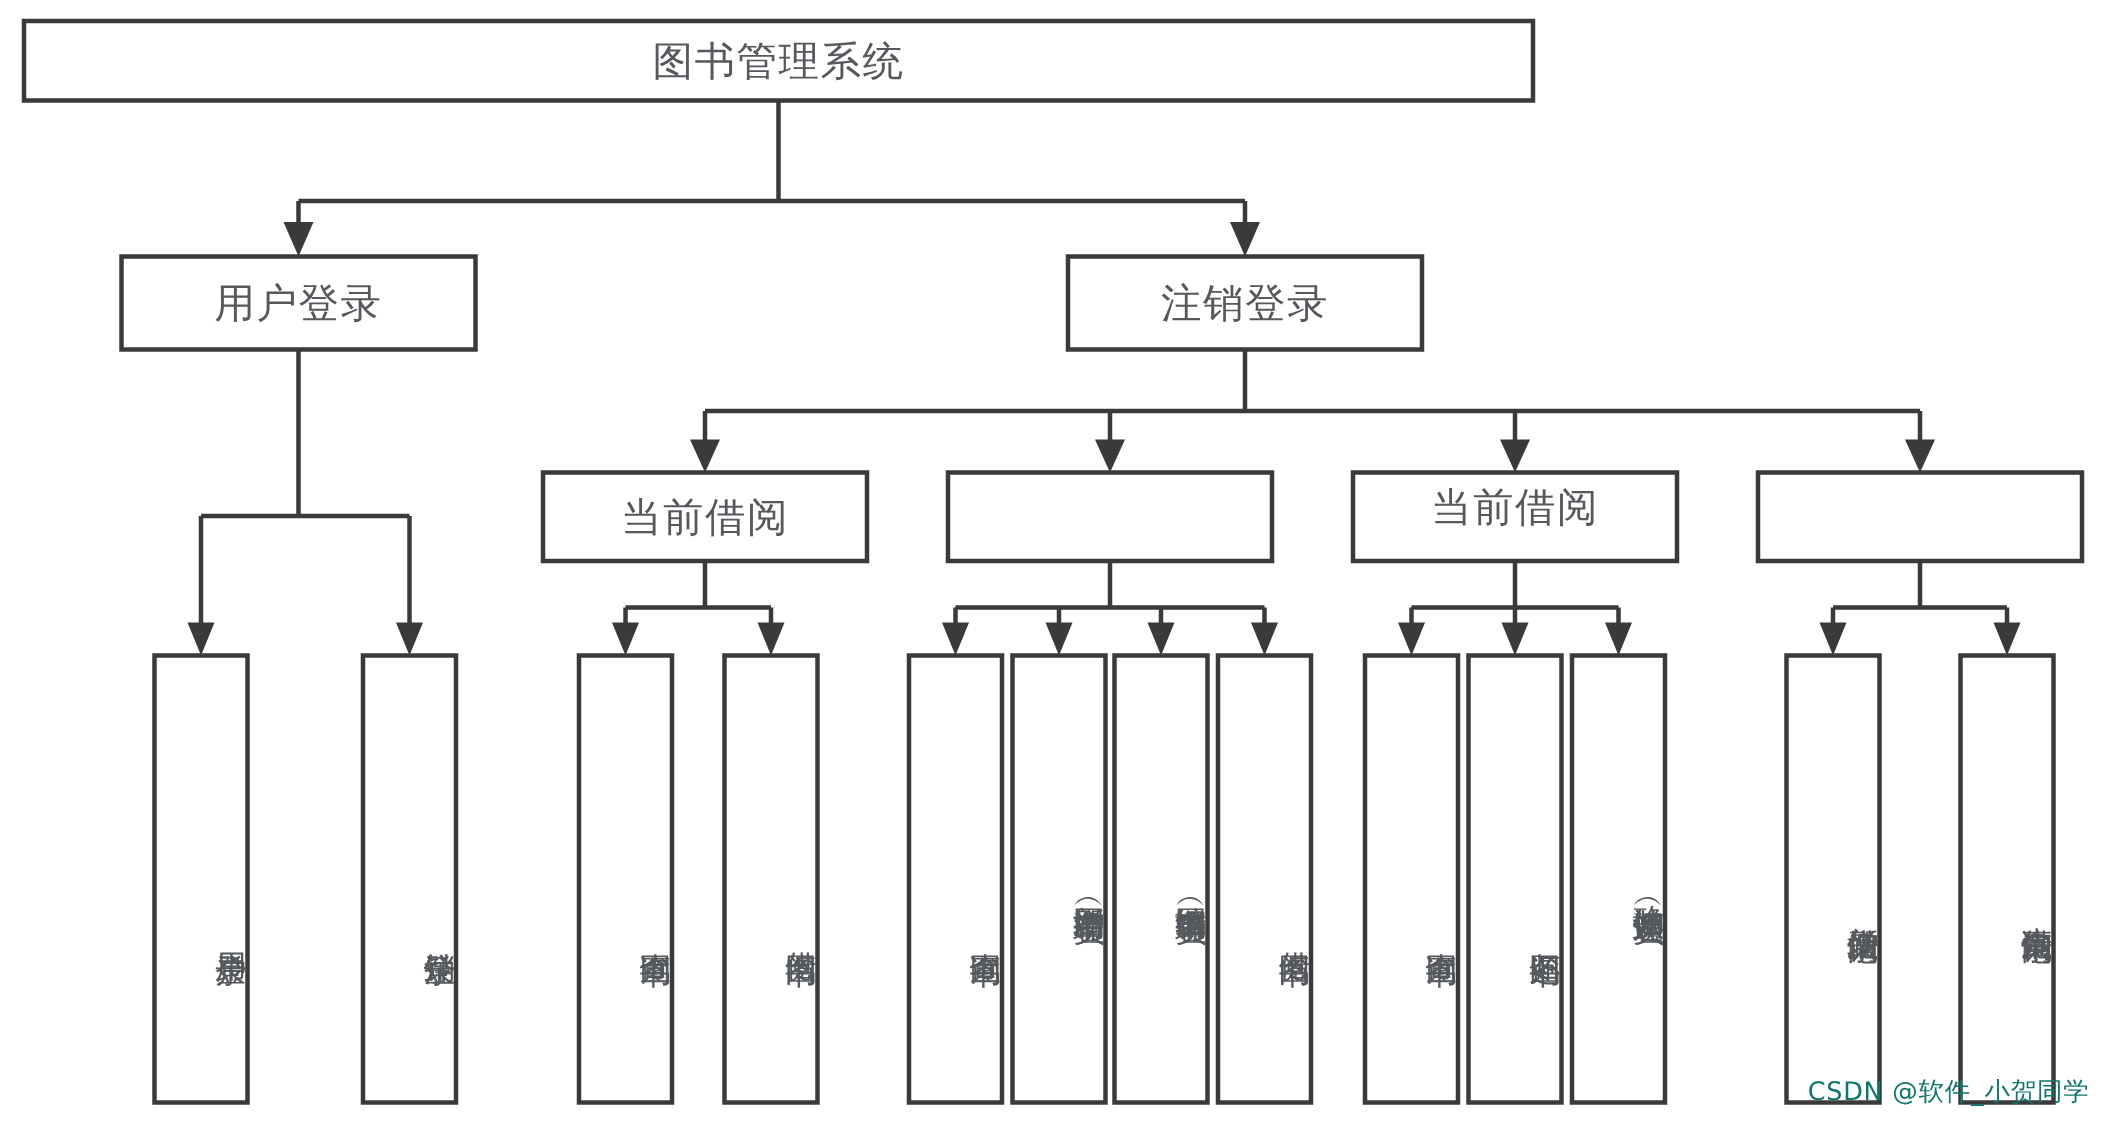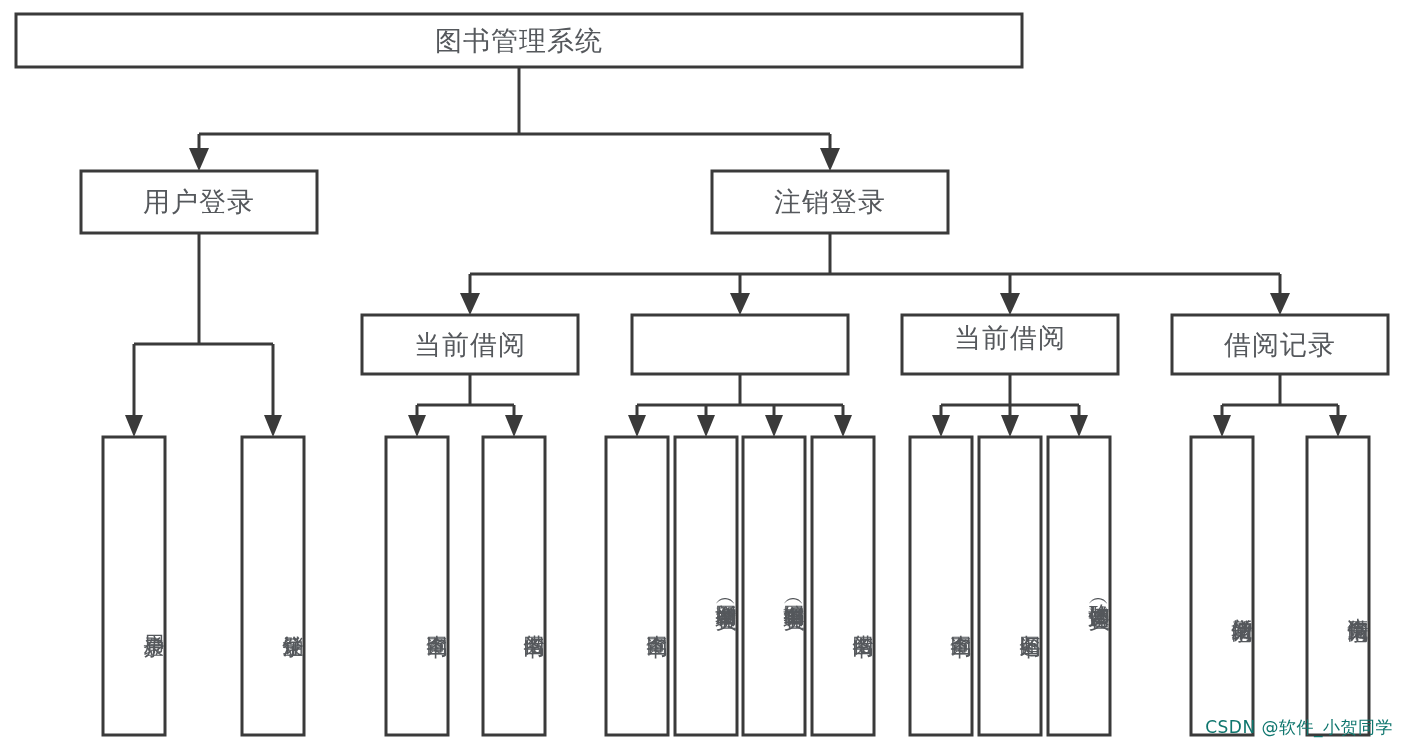--- a/index.html
+++ b/index.html
@@ -180,21 +180,20 @@
     </g>
   </svg>
 
   <div class="horiz-label-holder" style="left:16px;  top:14px;  width:1006px; height:53px;">图书管理系统</div>
 
   <div class="horiz-label-holder" style="left:81px;  top:171px; width:236px; height:62px;">用户登录</div>
   <div class="horiz-label-holder" style="left:712px; top:171px; width:236px; height:62px;">注销登录</div>
 
   <div class="horiz-label-holder" style="left:362px;  top:315px; width:216px; height:59px;">当前借阅</div>
   <div class="horiz-label-holder" style="left:902px;  top:315px; width:216px; height:46px;">当前借阅</div>
-  <div class="horiz-label-holder" style="left:1172px; top:315px; width:216px; height:59px;">借阅记录</div>
 
   <div class="vertical-label-holder" style="left:103px;  top:505px; width:62px; height:230px;">用户登录</div>
   <div class="vertical-label-holder" style="left:242px;  top:505px; width:62px; height:230px;">注销登录</div>
   <div class="vertical-label-holder" style="left:386px;  top:505px; width:62px; height:230px;">查询图书</div>
   <div class="vertical-label-holder" style="left:483px;  top:505px; width:62px; height:230px;">借阅图书</div>
   <div class="vertical-label-holder" style="left:606px;  top:505px; width:62px; height:230px;">查询图书</div>
   <div class="vertical-label-holder" style="left:675px;  top:447px; width:62px; height:288px;">新增图书（管理员）</div>
   <div class="vertical-label-holder" style="left:743px;  top:447px; width:62px; height:288px;">编辑图书（管理员）</div>
   <div class="vertical-label-holder" style="left:812px;  top:505px; width:62px; height:230px;">借阅图书</div>
   <div class="vertical-label-holder" style="left:910px;  top:505px; width:62px; height:230px;">查询图书</div>

